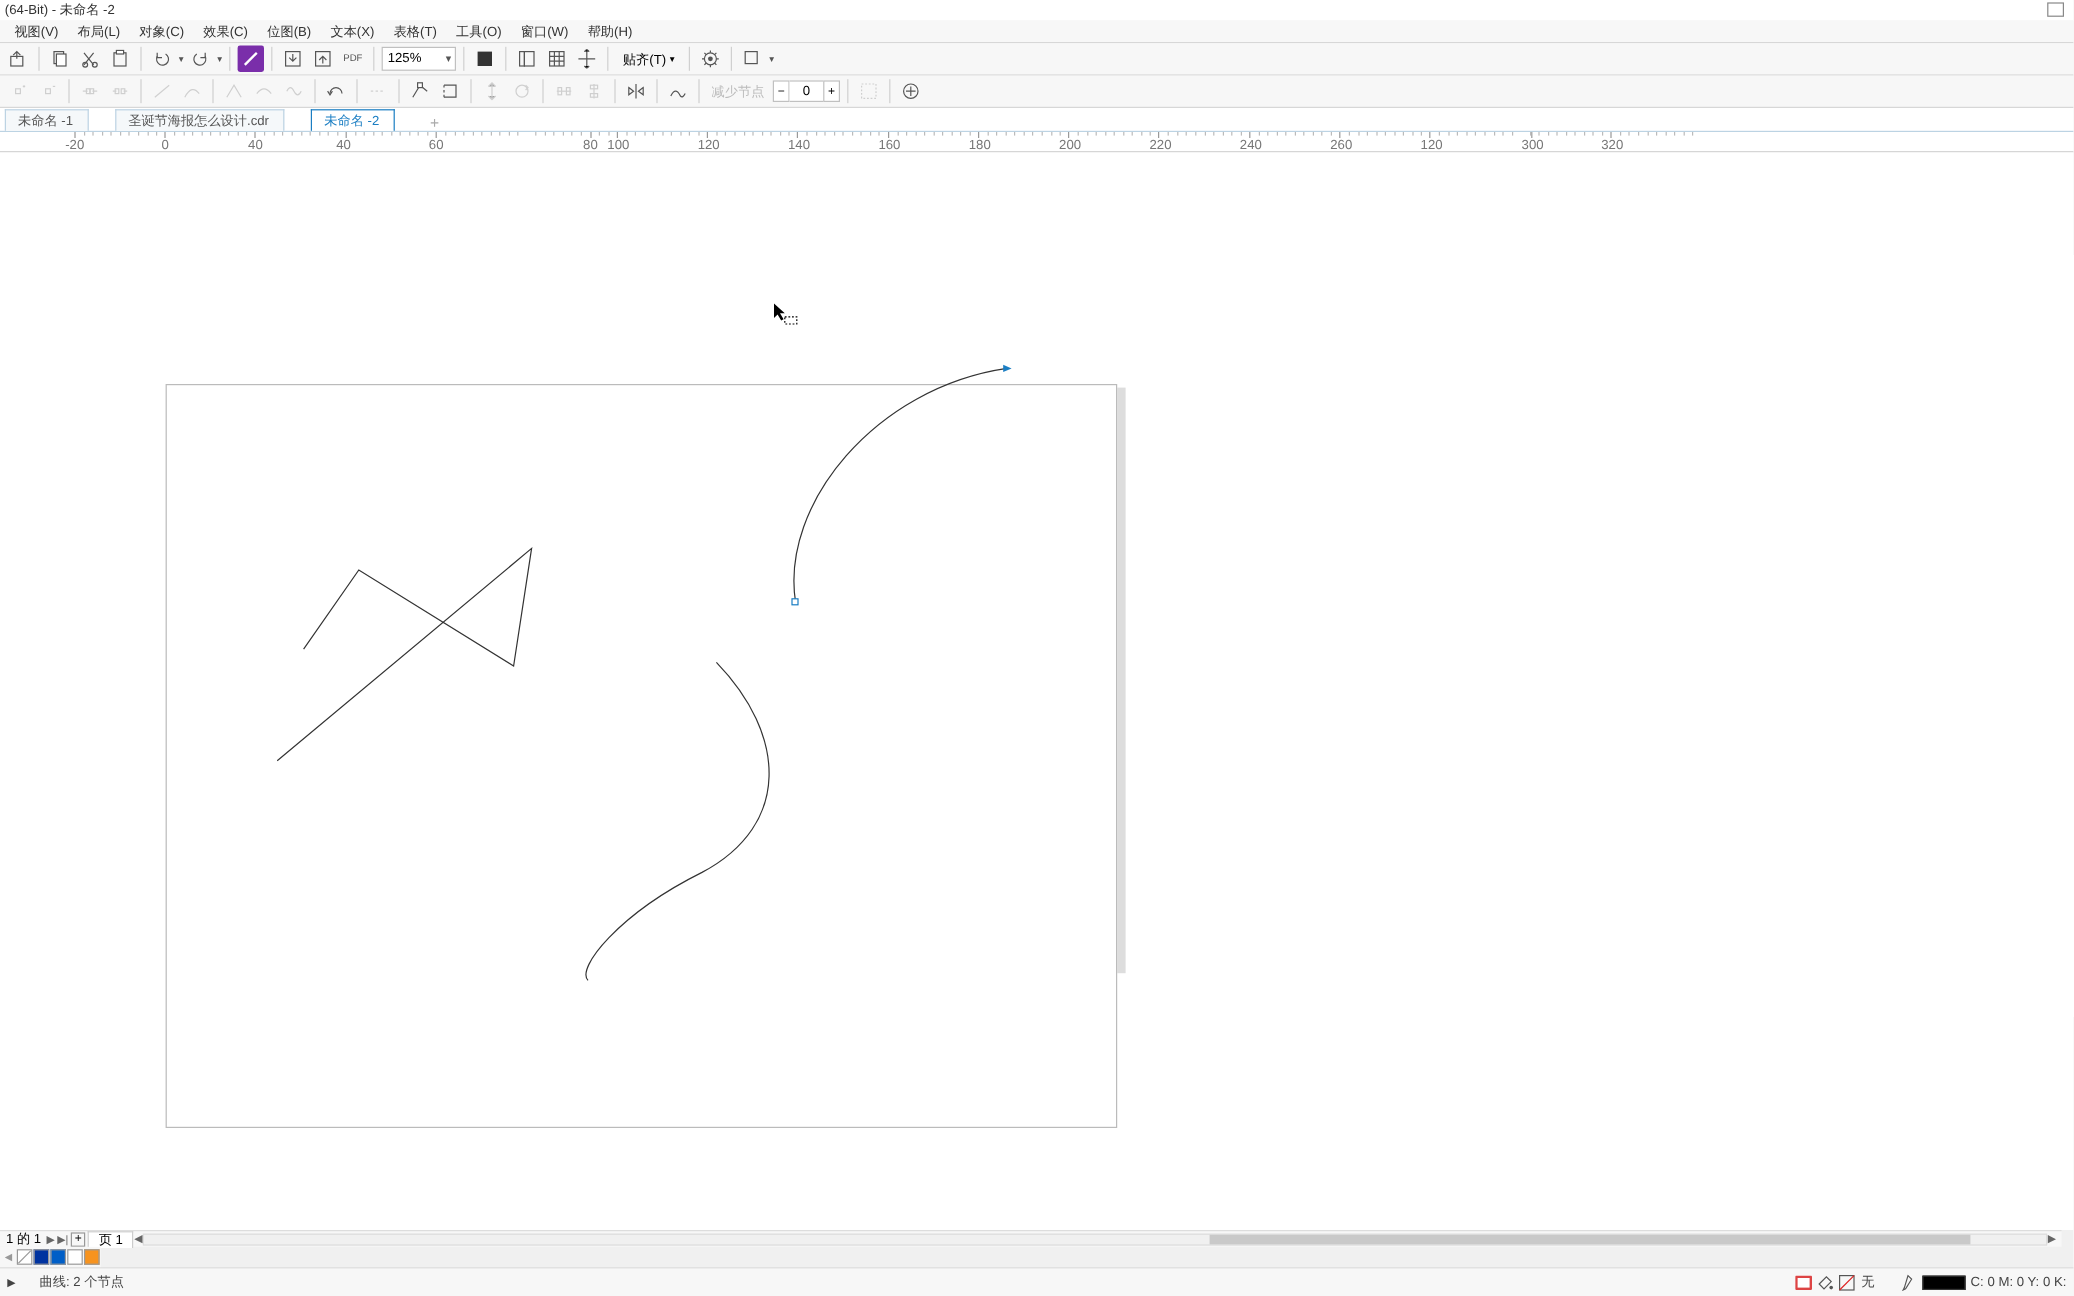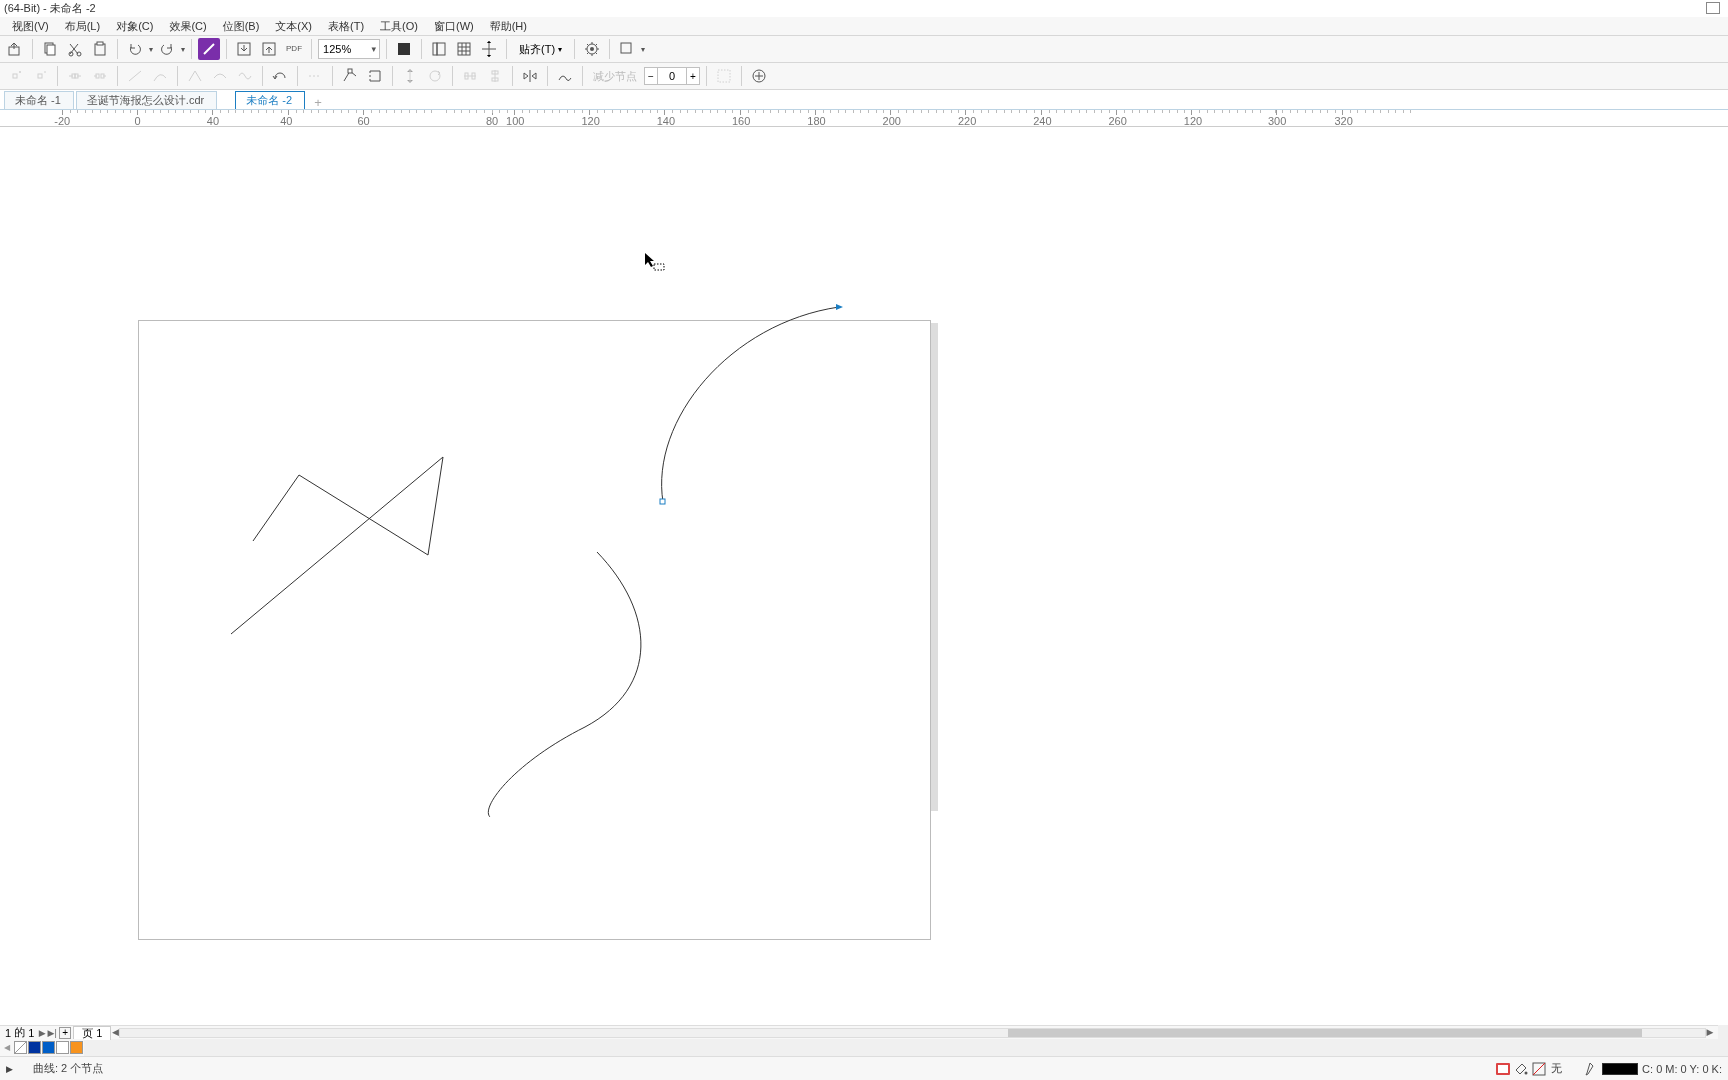--- a/index.html
+++ b/index.html
@@ -16,23 +16,23 @@
 .tbtn { width: 22px; height: 22px; display: flex; align-items: center; justify-content: center; cursor: pointer; border-radius: 2px; }
 .tbtn.disabled { opacity: 0.35; cursor: default; }
 .sep { width: 1px; height: 20px; background: #d0d0d0; margin: 0 3px; }
 .zoom-sel { width: 62px; height: 20px; border: 1px solid #c0c0c0; background: #fff; display: flex; align-items: center; padding: 0 4px; position: relative; }
 .zoom-sel::after { content: "▾"; position: absolute; right: 3px; font-size: 9px; color: #555; }
 .snap-btn { display: flex; align-items: center; height: 20px; padding: 0 6px; cursor: pointer; }
 .spinner { display: flex; align-items: center; }
 .spinner .dec, .spinner .inc { width: 14px; height: 18px; border: 1px solid #c0c0c0; background: #fff; display: flex; align-items: center; justify-content: center; cursor: pointer; font-size: 10px; }
 .spinner .val { width: 28px; height: 18px; border-top: 1px solid #c0c0c0; border-bottom: 1px solid #c0c0c0; background: #fff; display: flex; align-items: center; justify-content: center; }
 
-.doc-tabs { height: 20px; background: #fff; border-bottom: 1px solid #bcd3e3; display: flex; align-items: flex-end; padding-left: 4px; }
+.doc-tabs { height: 20px; background: #fff; border-bottom: 1px solid #bcd3e3; display: flex; align-items: flex-end; padding-left: 4px; gap: 20px; }
 .doc-tab { height: 18px; padding: 0 12px 0 10px; border: 1px solid #bcd3e3; border-bottom: none; margin-right: 2px; display: flex; align-items: center; color: #555; background: #f5f8fa; cursor: pointer; }
-.doc-tab.active { color: #1b7ec3; background: #fff; border-color: #1b7ec3; margin-left: 16px; }
+.doc-tab.active { color: #1b7ec3; background: #fff; border-color: #1b7ec3; }
 .doc-tabs .plus { width: 14px; height: 14px; display: flex; align-items: center; justify-content: center; color: #aaa; margin-left: 4px; font-size: 13px; }
 
 .ruler-h { height: 17px; background: #fff; border-bottom: 1px solid #ccc; position: relative; overflow: hidden; }
 .ruler-h .tick { position: absolute; top: 0; font-size: 9px; color: #777; }
 .ruler-h .tick .line { width: 1px; height: 5px; background: #999; margin: 0 auto; }
 .ruler-h .mintick { position: absolute; top: 0; width: 1px; height: 3px; background: #bbb; }
 
 .canvas-area { position: absolute; left: 0; top: 127px; right: 0; bottom: 55px; background: #fff; overflow: hidden; }
 .page-shadow { position: absolute; background: #ddd; }
 .page-rect { position: absolute; border: 1px solid #bbb; background: #fff; }

